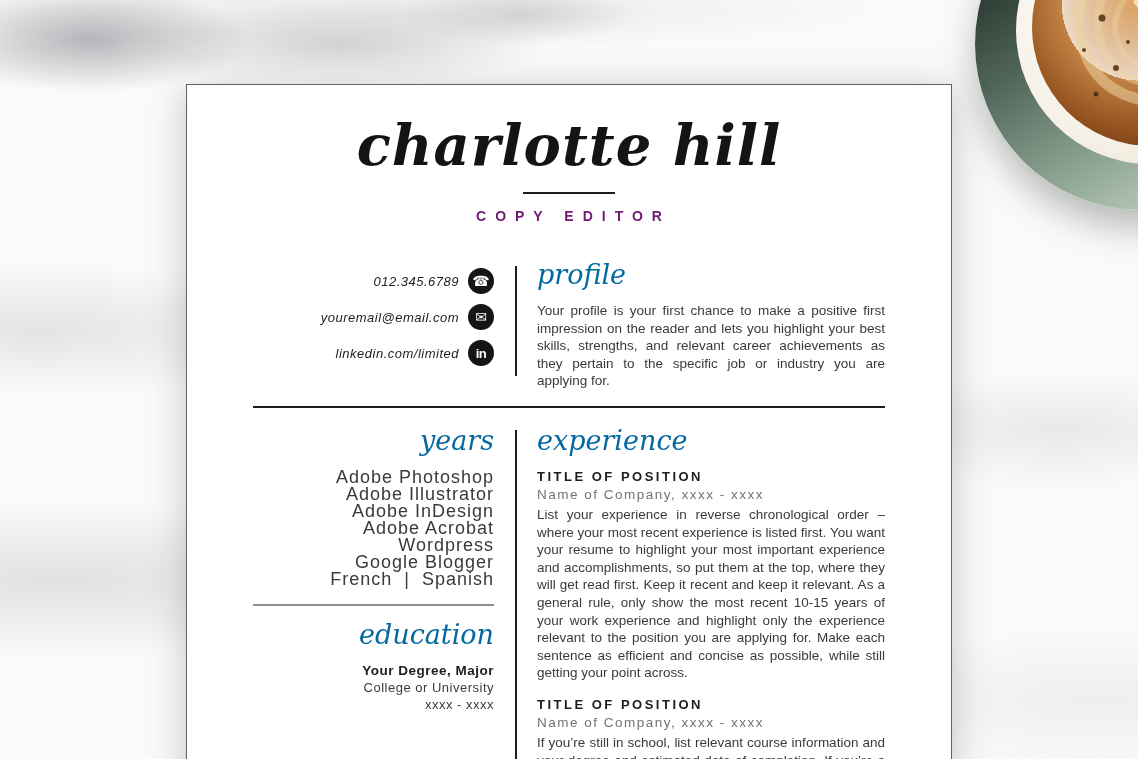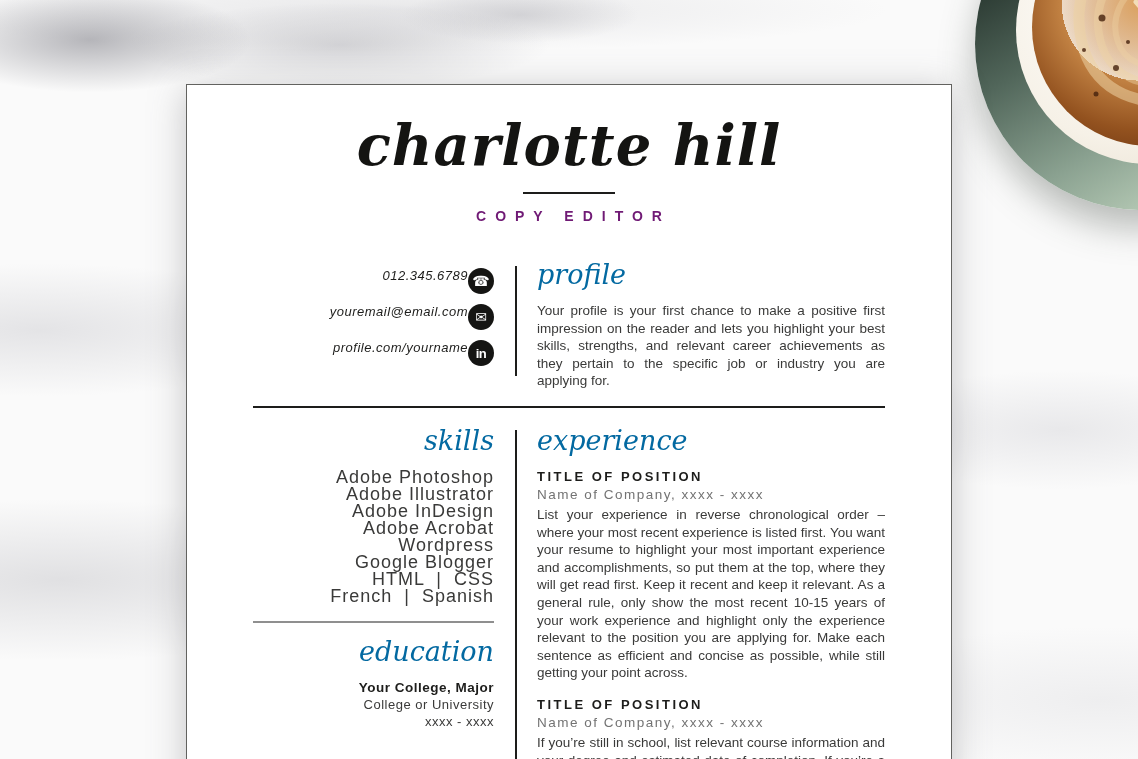--- a/index.html
+++ b/index.html
@@ -53,21 +53,21 @@
 
   .row { display:grid; grid-template-columns:241px 43px 348px; }
   .top-row { margin-top:36px; }
   .vline-col { position:relative; }
   .vline { position:absolute; left:50%; width:2px; background:#1d1d1b; transform:translateX(-50%); }
   .top-row .vline { top:6px; height:110px; }
   .main-row .vline { top:4px; bottom:0; }
 
   
   .contact-col { padding-top:8px; display:flex; flex-direction:column; gap:10px; }
-  .contact-item { display:flex; align-items:flex-start; justify-content:flex-end; gap:0; height:26px; }
+  .contact-item { display:flex; align-items:center; justify-content:flex-end; gap:9px; height:26px; }
   .contact-label { font-style:italic; font-size:13px; letter-spacing:0.5px; color:#1d1d1b; }
   .badge {
     width:26px; height:26px; border-radius:50%; background:#151513; color:#ffffff;
     display:flex; align-items:center; justify-content:center; font-size:14px; line-height:1;
     flex:0 0 26px;
   }
   .badge.in-badge { font-size:13px; font-weight:bold; letter-spacing:-0.5px; }
 
   .script-heading {
     font-family:"DejaVu Serif", serif; font-style:italic; font-weight:normal;
@@ -171,52 +171,51 @@
     <div class="contact-col">
       <div class="contact-item">
         <span class="contact-label">012.345.6789</span>
         <span class="badge">☎</span>
       </div>
       <div class="contact-item">
         <span class="contact-label">youremail@email.com</span>
         <span class="badge">✉</span>
       </div>
       <div class="contact-item">
-        <span class="contact-label">profile.com/yourname</span>
+        <span class="contact-label">linkedin.com/limited</span>
         <span class="badge in-badge">in</span>
       </div>
     </div>
     <div class="vline-col">
         <div class="vline"></div>
       </div>
     <div class="profile-col">
       <h2 class="script-heading">profile</h2>
       <p class="profile-body">Your profile is your first chance to make a positive first impression on the reader and lets you highlight your best skills, strengths, and relevant career achievements as they pertain to the specific job or industry you are applying for.</p>
     </div>
   </div>
 
   <div class="full-rule"></div>
 
   <div class="row main-row">
     <div class="left-col">
-      <h2 class="script-heading right-align">skills</h2>
+      <h2 class="script-heading right-align">years</h2>
       <ul class="skills-list">
         <li>Adobe Photoshop</li>
         <li>Adobe Illustrator</li>
         <li>Adobe InDesign</li>
         <li>Adobe Acrobat</li>
         <li>Wordpress</li>
         <li>Google Blogger</li>
-        <li>HTML &nbsp;|&nbsp; CSS</li>
         <li>French &nbsp;|&nbsp; Spanish</li>
       </ul>
       <div class="left-divider"></div>
       <h2 class="script-heading right-align">education</h2>
       <div class="edu-entry">
-        <div class="edu-degree">Your College, Major</div>
+        <div class="edu-degree">Your Degree, Major</div>
         <div class="edu-school">College or University</div>
         <div class="edu-years">xxxx - xxxx</div>
       </div>
 
     </div>
     <div class="vline-col">
         <div class="vline"></div>
       </div>
     <div class="right-col">
       <h2 class="script-heading">experience</h2>

